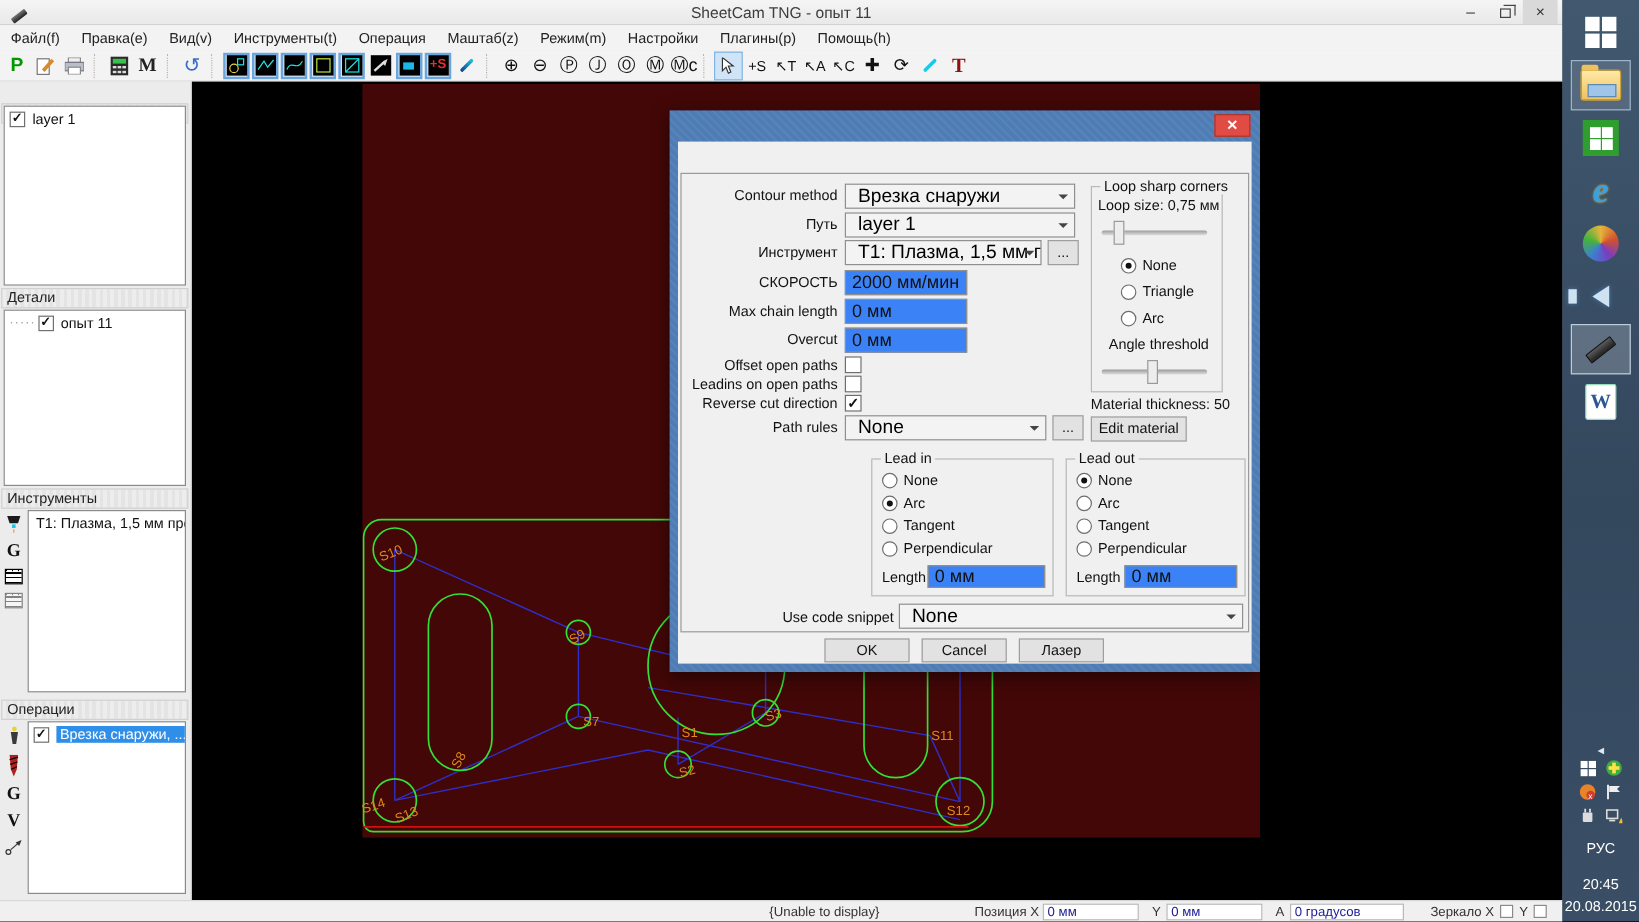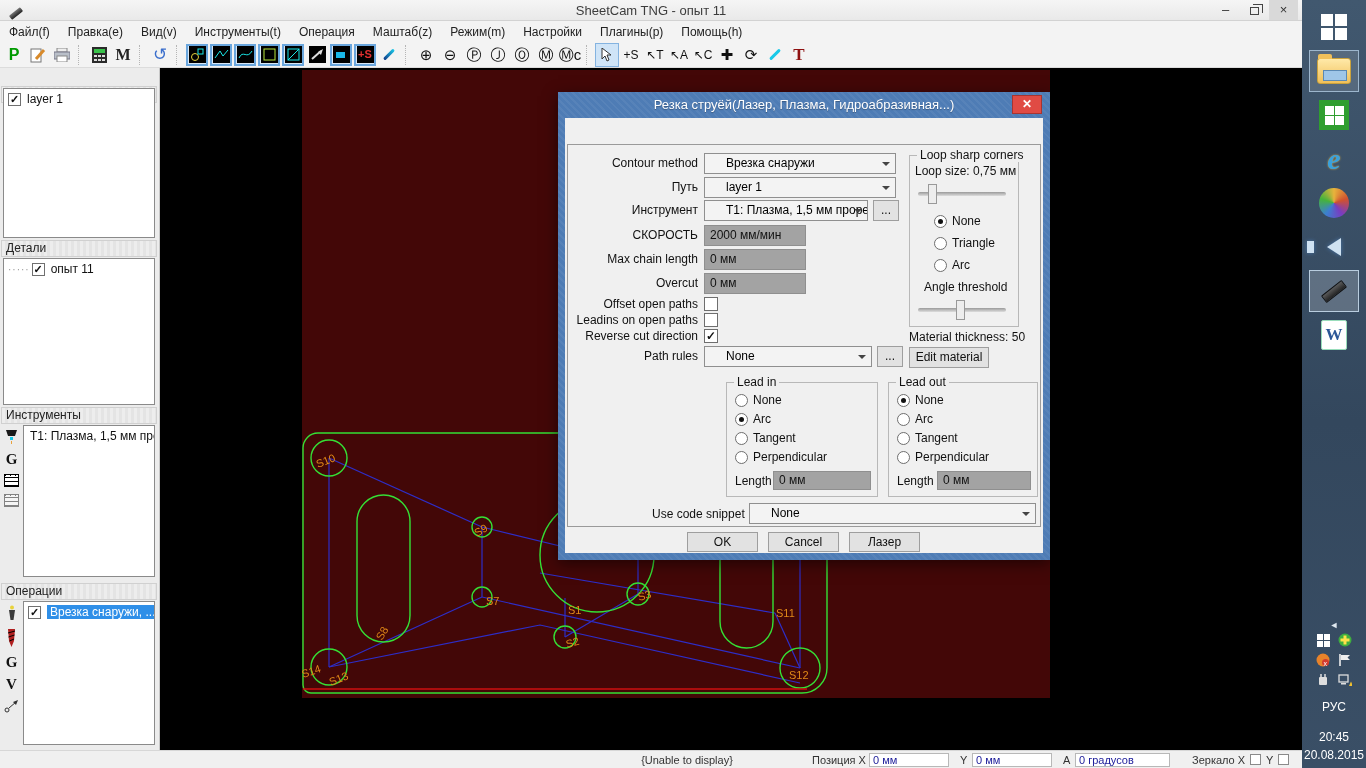--- a/index.html
+++ b/index.html
@@ -55,23 +55,23 @@
   
   .dlg{position:absolute;left:558px;top:92px;width:492px;height:468px;background:#4e7cb5;box-shadow:0 4px 14px rgba(0,0,0,.5);background-image:repeating-linear-gradient(45deg,rgba(255,255,255,.05) 0 2px,transparent 2px 5px)}
   .dlg-title{height:26px;text-align:center;color:#fff;font-size:13px;line-height:25px;text-shadow:0 1px 1px rgba(0,0,0,.3)}
   .dlg-close{position:absolute;top:3px;right:8px;width:30px;height:19px;background:#e04b44;border:1px solid #a83430;color:#fff;text-align:center;line-height:17px;font-size:12px;font-weight:bold}
   .dlg-body{position:absolute;left:7px;right:7px;top:26px;bottom:7px;background:#f0f0f0}
   .tabs{position:absolute;top:5px;left:3px;display:flex;font-size:12px}
   .tab{padding:3px 10px 2px;border:1px solid #9a9a9a;border-bottom:none;background:#ececec;margin-right:2px;border-radius:2px 2px 0 0;color:#222}
   .tab.active{background:#fbfbfb;padding-bottom:4px;margin-bottom:-1px;z-index:3;position:relative}
   .tabpanel{position:absolute;left:2px;right:2px;top:26px;height:383px;border:1px solid #9a9a9a;background:#f0f0f0;z-index:2}
   .flabel{position:absolute;width:130px;text-align:right;font-size:12px;color:#111;line-height:20px;white-space:nowrap}
-  .ddl{position:absolute;height:21px;background:#f3f3f3;border:1px solid #8f8f8f;font-size:12px;line-height:19px;padding:0 18px 0 21px;color:#000;white-space:nowrap;overflow:hidden}
+  .ddl{position:absolute;height:21px;background:#f3f3f3;border:1px solid #8f8f8f;font-size:16px;line-height:19px;padding:0 18px 0 10px;color:#000;white-space:nowrap;overflow:hidden}
   .chev{position:absolute;right:5px;top:8px;width:0;height:0;border-left:4px solid transparent;border-right:4px solid transparent;border-top:4px solid #444}
-  .inp{position:absolute;height:21px;background:#a3a3a3;border:1px solid #8f8f8f;font-size:12px;line-height:19px;padding-left:5px;white-space:nowrap}
+  .inp{position:absolute;height:21px;background:#3b82f6;border:1px solid #8f8f8f;font-size:15px;line-height:19px;padding-left:5px;white-space:nowrap}
   .dcb{position:absolute;width:14px;height:14px;background:#fff;border:1px solid #6e6e6e;font-size:12px;line-height:12px;text-align:center;font-weight:bold;color:#111}
   .gb{position:absolute;border:1px solid #b8b8b8}
   .gt{position:absolute;top:-8px;left:7px;background:#f0f0f0;padding:0 3px;font-size:12px;white-space:nowrap}
   .rrow{display:flex;align-items:center;font-size:12px;margin-bottom:7px}
   .radio{width:13px;height:13px;border:1px solid #6e6e6e;border-radius:50%;background:#fff;margin-right:5px;position:relative;flex:0 0 13px}
   .radio.on:after{content:"";position:absolute;left:3px;top:3px;width:5px;height:5px;border-radius:50%;background:#111}
   .btn{position:absolute;background:#e2e2e2;border:1px solid #9e9e9e;font-size:12px;text-align:center;color:#111}
   .sltrack{position:absolute;height:4px;background:linear-gradient(#9a9a9a,#ddd);border-radius:2px}
   .slthumb{position:absolute;top:-8px;width:9px;height:20px;background:#ededed;border:1px solid #999}
   .ctext{position:absolute;font-size:12px;color:#111;white-space:nowrap}
@@ -382,23 +382,20 @@
     <span class="sbox" style="left:972px;width:80px">0 мм</span>
     <span class="sseg" style="left:1063px">A</span>
     <span class="sbox" style="left:1075px;width:95px">0 градусов</span>
     <span class="sseg" style="left:1192px">Зеркало X</span>
     <span class="scb" style="left:1250px"></span>
     <span class="sseg" style="left:1266px">Y</span>
     <span class="scb" style="left:1278px"></span>
   </div>
 
   <div class="dlg">
-    <div class="dlg-title">
-      <span>Резка струёй(Лазер, Плазма, Гидроабразивная...)</span>
-    </div>
     <div class="dlg-close">✕</div>
     <div class="dlg-body">
       <div class="tabpanel">
 
         <span class="flabel" style="top:8px">Contour method</span>
         <div class="ddl" style="left:136px;top:8px;width:192px"><span>Врезка снаружи</span><span class="chev"></span></div>
 
         <span class="flabel" style="top:32px">Путь</span>
         <div class="ddl" style="left:136px;top:32px;width:192px"><span>layer 1</span><span class="chev"></span></div>
 

